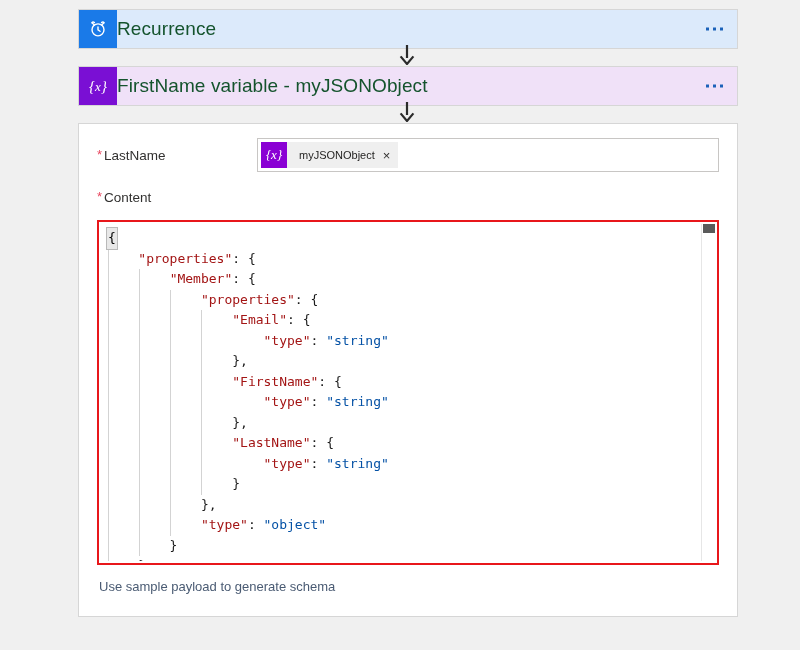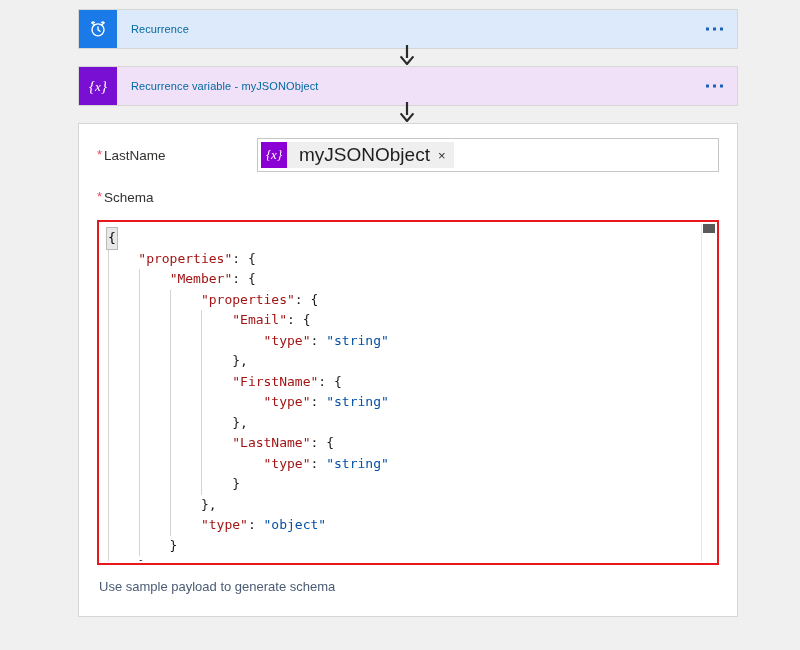--- a/index.html
+++ b/index.html
@@ -19,21 +19,21 @@
   .card-head {
     height: 38px; display: flex; align-items: center;
     position: relative;
   }
   .card-icon {
     width: 38px; height: 38px; flex: 0 0 38px;
     display: flex; align-items: center; justify-content: center;
     color: #ffffff;
   }
   .card-title {
-    margin-left: 14px; font-size: 11px; color: #0369a1;
+    font-size: 19px; color: #14532d;
     letter-spacing: .1px; white-space: nowrap;
   }
   .ellipsis {
     position: absolute; right: 14px; top: 50%;
     transform: translateY(-50%);
     display: flex; gap: 4px;
   }
   .ellipsis i {
     width: 3px; height: 3px; background: #1c62b9; display: block;
   }
@@ -80,21 +80,21 @@
     display: inline-flex; align-items: center; height: 26px;
     background: #efefef; padding-right: 8px;
   }
   .token-icon {
     width: 26px; height: 26px; background: #8a00d4;
     display: flex; align-items: center; justify-content: center;
     color: #fff; font-family: "Liberation Serif", serif;
     font-size: 13px; font-style: italic;
   }
   .token-label {
-    font-size: 19px; color: #201f1e; padding: 0 8px 0 12px; white-space: nowrap;
+    font-size: 11px; color: #201f1e; padding: 0 8px 0 12px; white-space: nowrap;
   }
   .token-x {
     font-size: 13px; color: #323130; cursor: default; line-height: 1;
   }
 
   .schema-label-row { margin: 8px 0 6px 0; }
   .schema-label-row .field-label { width: auto; flex: none; }
 
   
   .editor-wrap {
@@ -167,21 +167,21 @@
       <path d="M11 0 V13" stroke="#2b2b2b" stroke-width="2.2" fill="none"></path>
       <path d="M4.6 11.4 11 19 17.4 11.4" stroke="#2b2b2b" stroke-width="2.2" fill="none" stroke-linejoin="miter"></path>
     </svg>
   </div>
 
   <div class="card" id="card-initvar">
     <div class="card-head">
       <div class="card-icon">
         <span style="font-family:'Liberation Serif',serif;font-size:15px;font-style:italic;">{<span style="font-size:13px">x</span>}</span>
       </div>
-      <div class="card-title">Recurrence variable - myJSONObject</div>
+      <div class="card-title">FirstName variable - myJSONObject</div>
       <div class="ellipsis">
           <i></i>
           <i></i>
           <i></i>
         </div>
     </div>
   </div>
 
   <div class="arrow" id="arrow2">
     <svg width="22" height="20" viewBox="0 0 22 20">
@@ -204,21 +204,21 @@
             <span class="token-icon">{x}</span>
             <span class="token-label">myJSONObject</span>
             <span class="token-x">×</span>
           </span>
         </div>
       </div>
 
       <div class="field-row schema-label-row">
         <div class="field-label">
           <span class="req-star">*</span>
-          <span>Schema</span>
+          <span>Content</span>
         </div>
       </div>
 
       <div class="editor-wrap">
         <div class="editor-inner">
           <div class="guides" id="guides">
               <div class="guide" style="left: 6.5px; top: 24.5px; height: 348.5px;"></div>
               <div class="guide" style="left: 37.78px; top: 45px; height: 287px;"></div>
               <div class="guide" style="left: 69.06px; top: 65.5px; height: 246px;"></div>
               <div class="guide" style="left: 100.34px; top: 86px; height: 184.5px;"></div>

